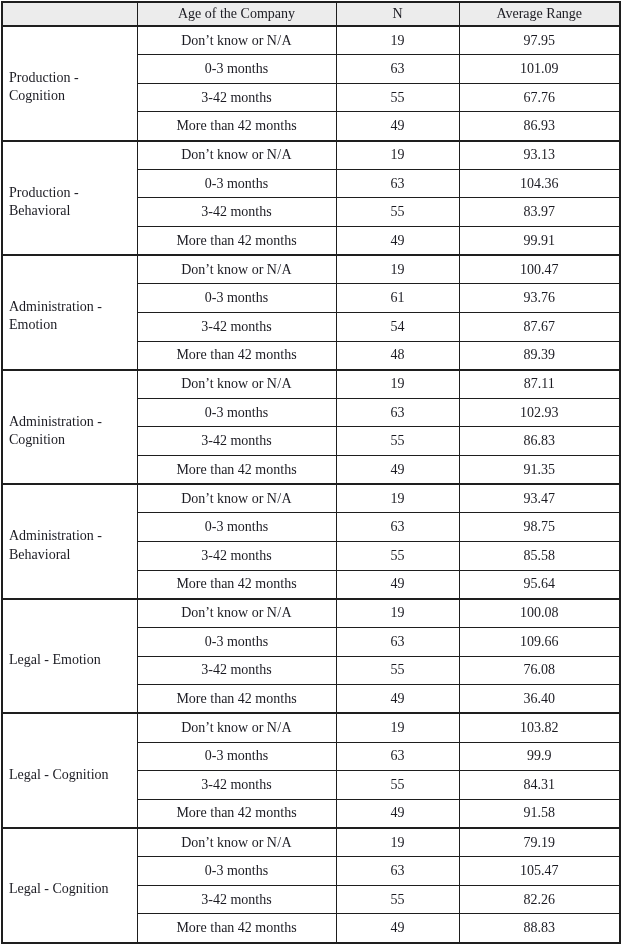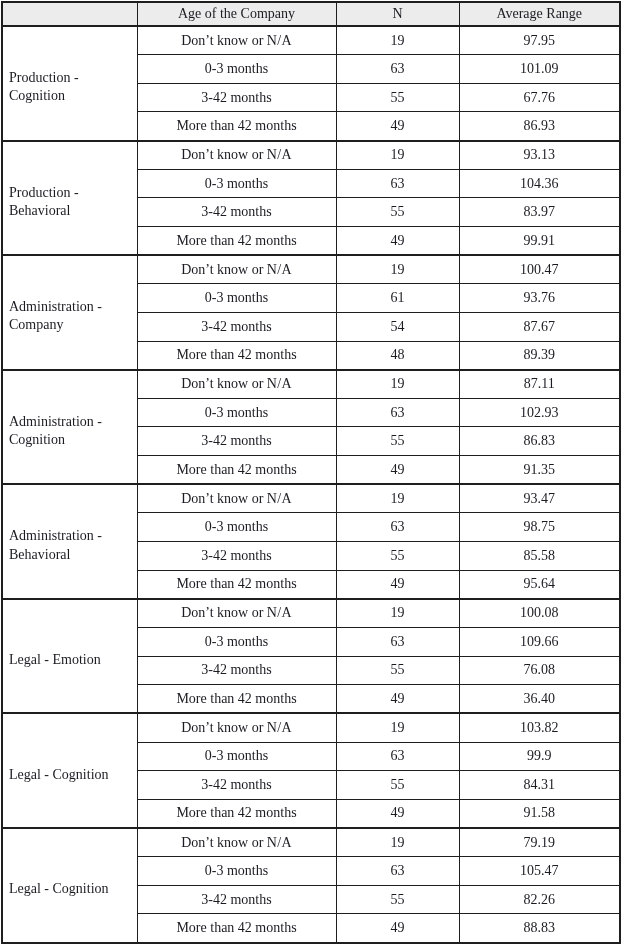--- a/index.html
+++ b/index.html
@@ -107,21 +107,21 @@
         <td><span>3-42 months</span><span class="small-caps"></span></td>
         <td>55</td>
         <td>83.97</td>
       </tr>
       <tr>
         <td><span>More than 42 months</span><span class="small-caps"></span></td>
         <td>49</td>
         <td>99.91</td>
       </tr>
       <tr class="group-start">
-        <th class="group-cell" rowspan="4">Administration - Company</th>
+        <th class="group-cell" rowspan="4">Administration - Emotion</th>
         <td><span>Don’t know or </span><span class="small-caps">N/A</span></td>
         <td>19</td>
         <td>100.47</td>
       </tr>
       <tr>
         <td><span>0-3 months</span><span class="small-caps"></span></td>
         <td>61</td>
         <td>93.76</td>
       </tr>
       <tr>

